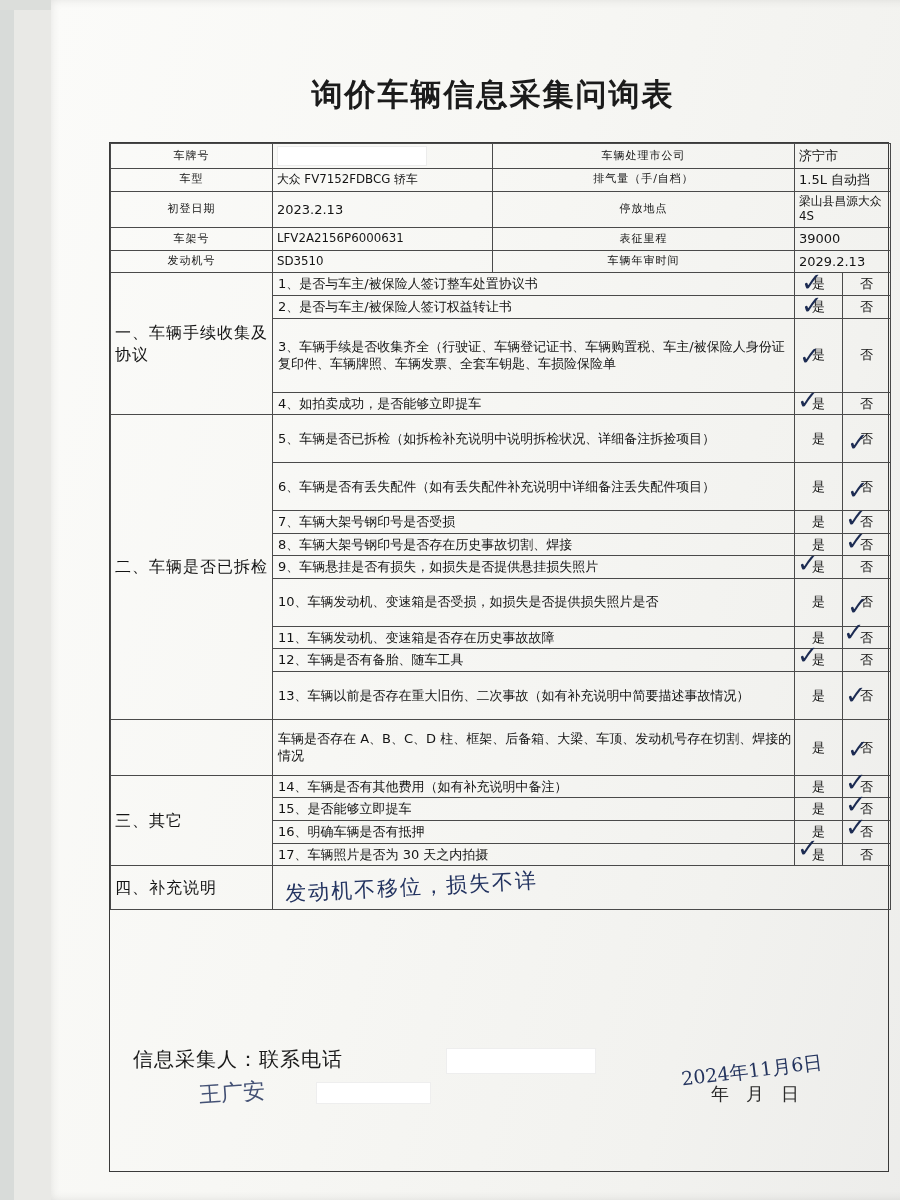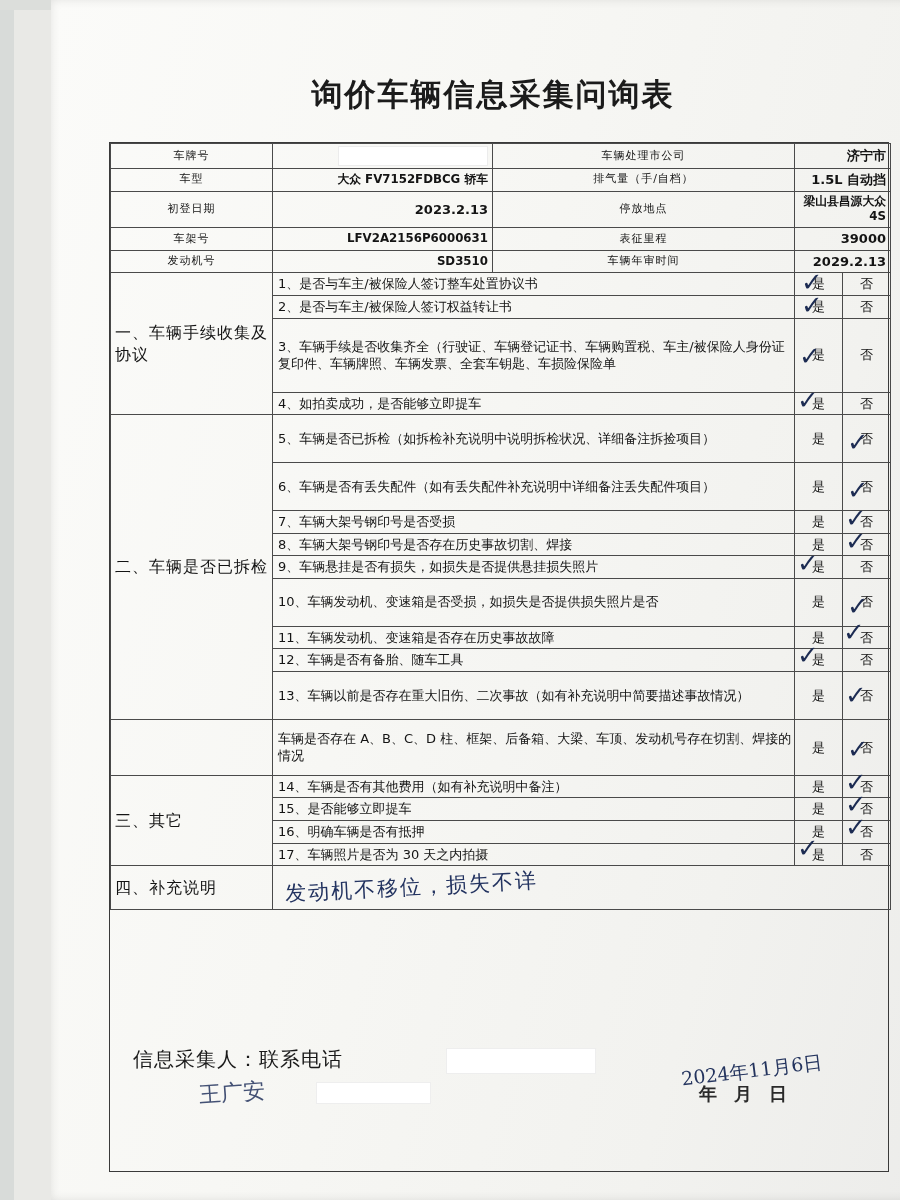--- a/index.html
+++ b/index.html
@@ -54,21 +54,21 @@
     font-family: "DejaVu Sans", sans-serif;
   }
   td {
     border: 1px solid #4a4a4a;
     padding: 2px 4px;
     vertical-align: middle;
     line-height: 1.35;
   }
   .l { text-align: left; }
   .hdr-label { text-align:center; font-size:11px; letter-spacing:1px; }
-  .hdr-val { text-align:right; font-size:13px;font-weight:bold; }
+  .hdr-val { text-align:left; font-size:13px; }
   .small { font-size: 11.8px; }
   .sec { text-align:left; font-size:16px; letter-spacing:1px; }
   .q { font-size:13px; padding-left:5px; padding-right:2px; }
   .yn { width:48px; text-align:center; font-size:13px; position:relative; }
 
   
   .tick {
     position:absolute;
     color:#1c2b52;
     font-family:"DejaVu Sans", sans-serif;
@@ -103,24 +103,23 @@
     transform: rotate(-4deg);
     opacity:.85;
   }
   #date-hand {
     position:absolute; left:560px; top:28px;
     font-size:19px; color:#24345e;
     font-family:"DejaVu Serif", serif;
     transform: rotate(-7deg);
   }
   #date-line {
-    position:absolute; left:578px; top:52px;
+    position:absolute; left:590px; top:52px;
     font-size:18px; color:#2a2a2a;
     letter-spacing:6px;
-    font-weight:bold;
   }
   
   #supp-hand {
     font-size:21px; color:#233360; font-family:"DejaVu Serif", serif;
     transform: rotate(-3deg); display:inline-block; margin-left:8px;
     letter-spacing:2px;
   }
   .plate-redact { display:inline-block; width:150px; height:20px; background:#fff; border:1px solid #ececec; vertical-align:middle; }
 </style>
 </head>

